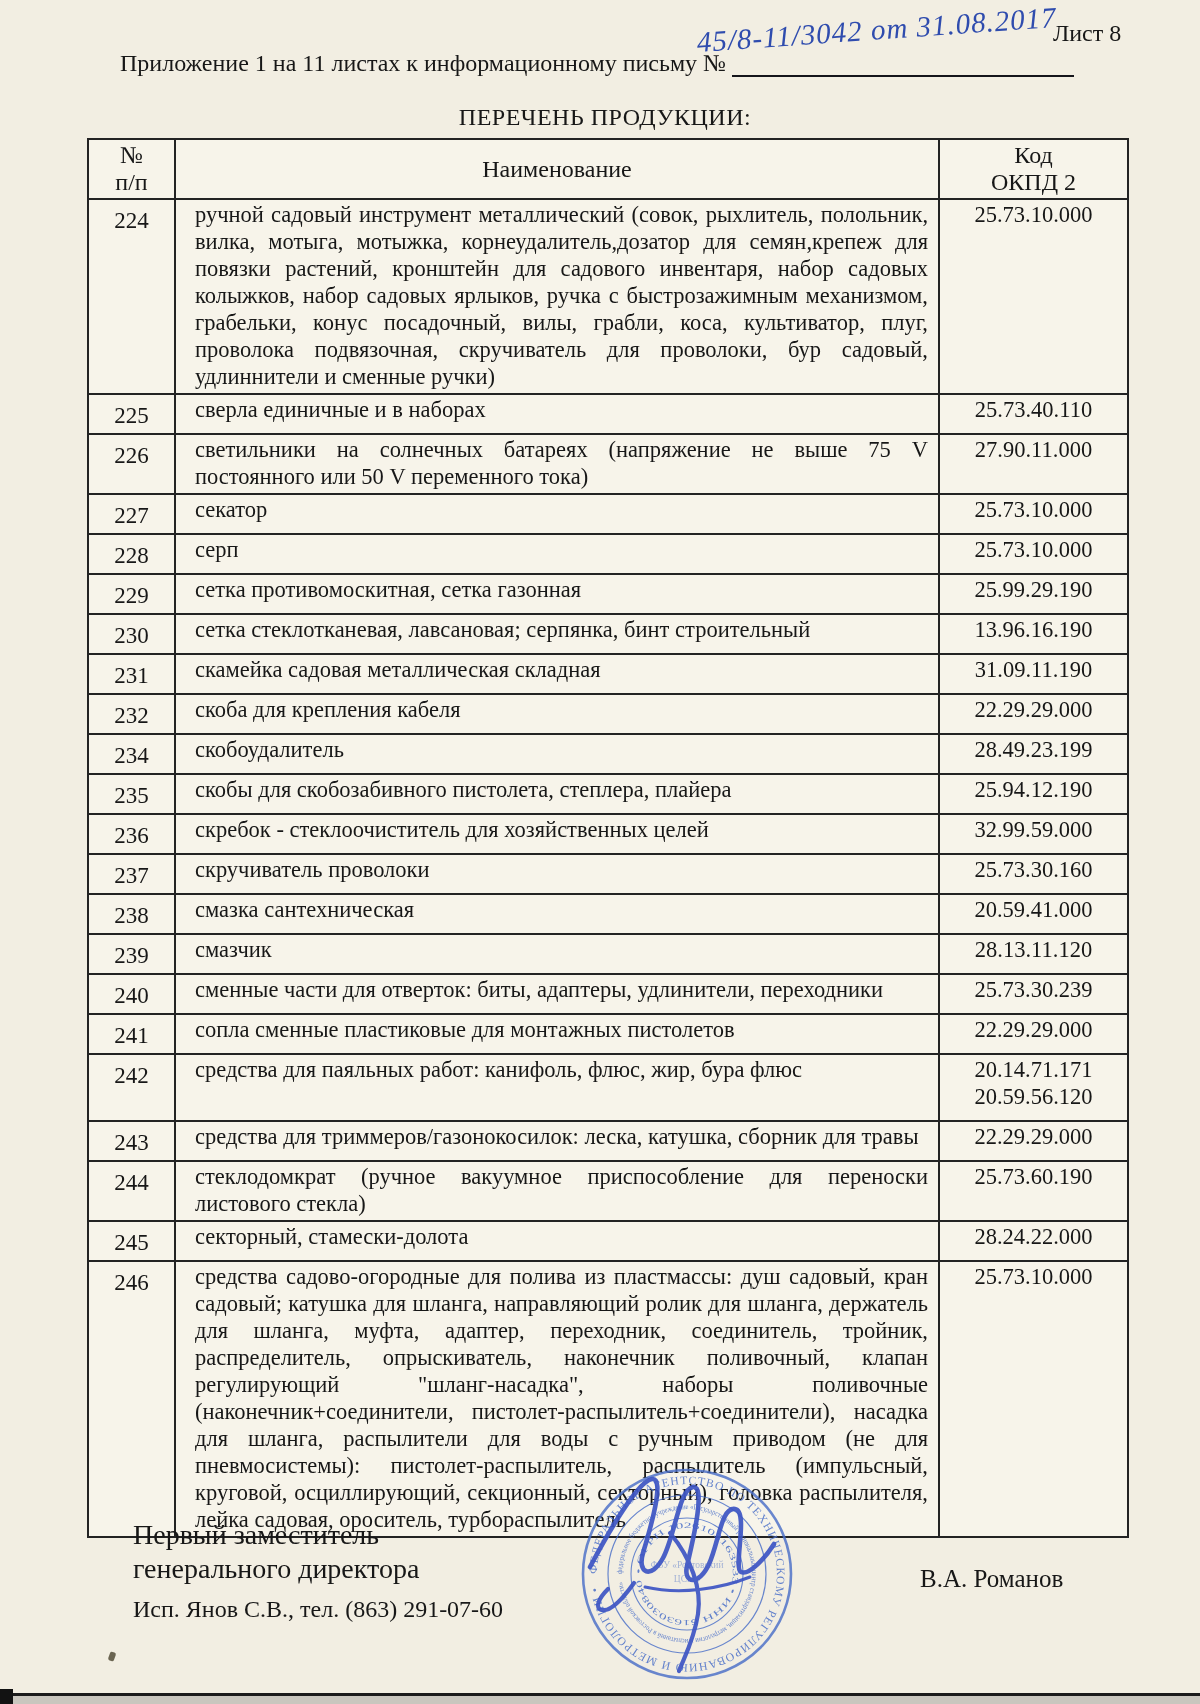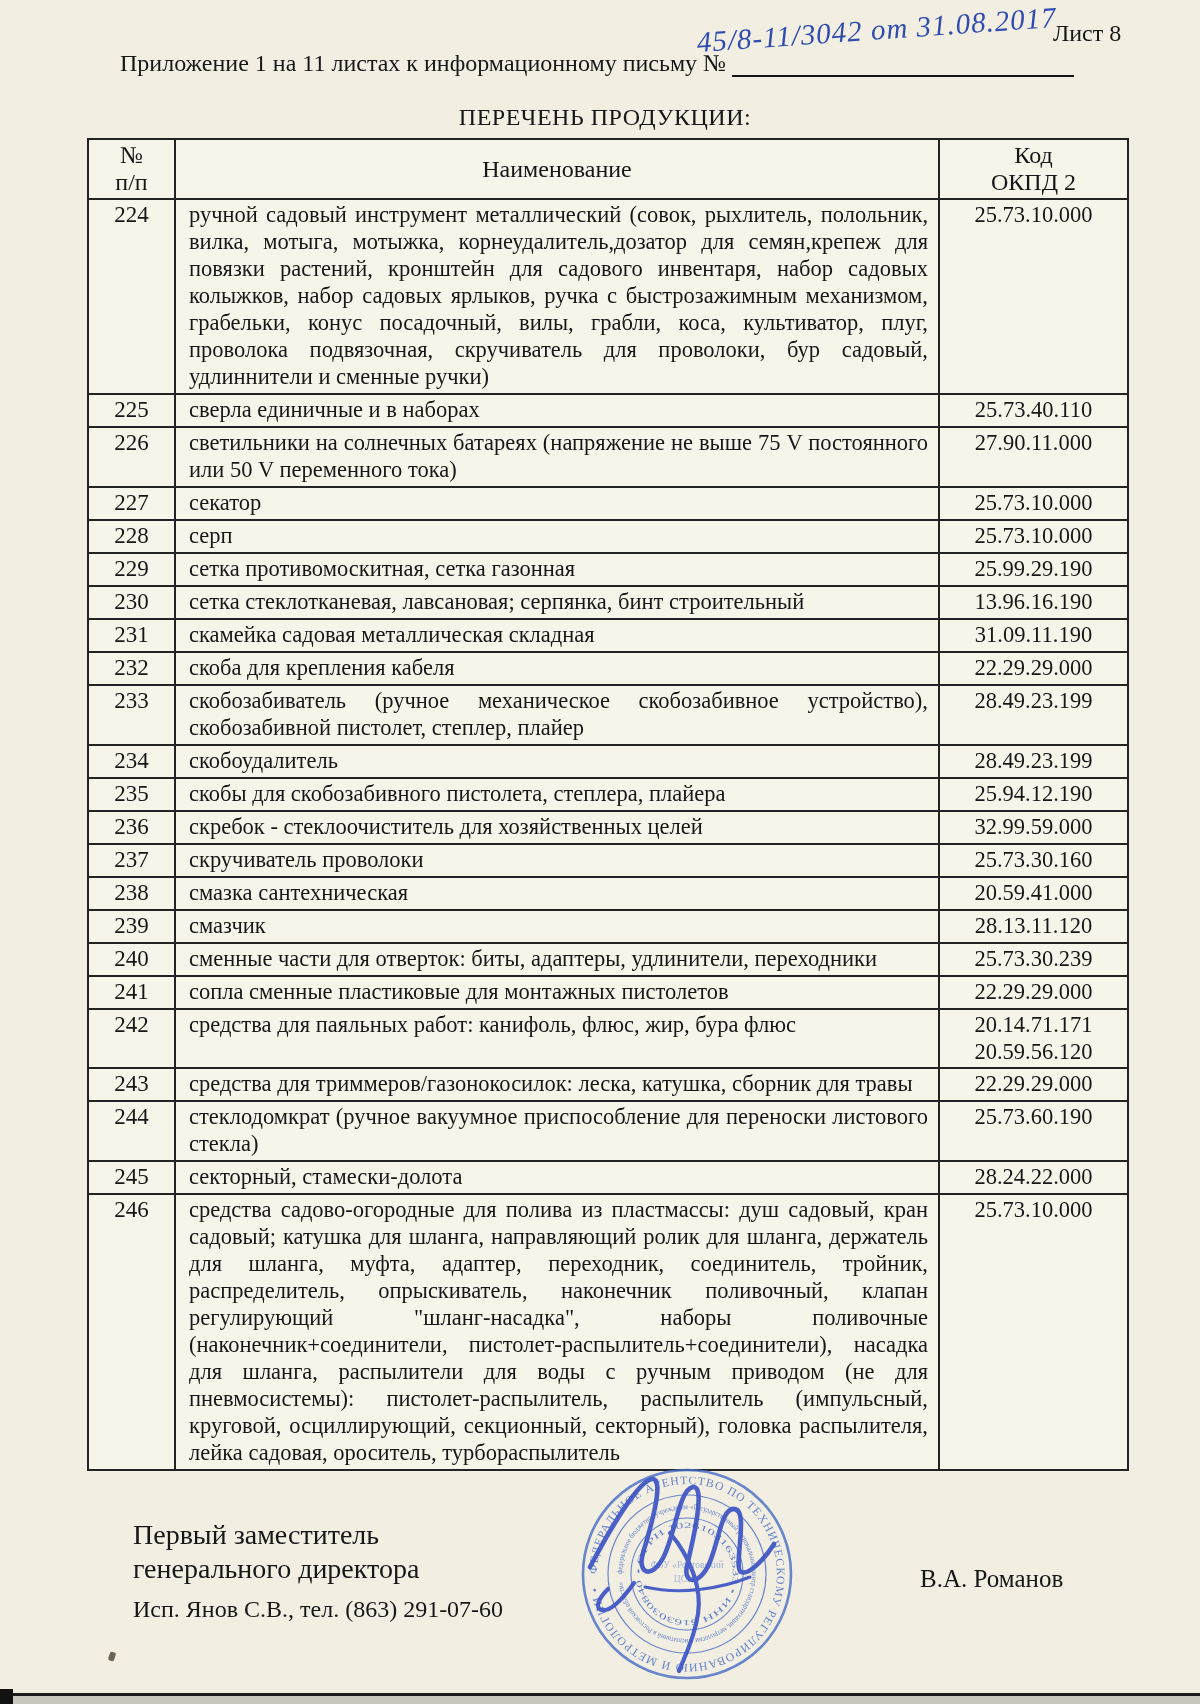--- a/index.html
+++ b/index.html
@@ -21,23 +21,23 @@
   }
   .doc-title{left:87px;top:104px;width:1036px;text-align:center;font-size:24px;letter-spacing:0.5px;}
 
   table.products{
     position:absolute;left:87px;top:138px;width:1036px;
     border-collapse:collapse;table-layout:fixed;
     background:#f7f4ea;
   }
   table.products td, table.products th{border:2px solid #232323;}
   th{font-weight:normal;font-size:24px;line-height:27px;padding:2px 0;text-align:center;vertical-align:middle;}
-  td.c-num{width:85px;text-align:center;vertical-align:top;font-size:23px;line-height:27px;padding:1px 0 2px 0;}
-  td.c-name{width:762px;text-align:justify;vertical-align:top;font-size:22.5px;line-height:27px;padding:1px 10px 3px 13px;}
-  td.c-code{width:187px;text-align:center;vertical-align:top;font-size:22.5px;line-height:27px;padding:1px 0 2px 0;}
+  td.c-num{width:85px;text-align:center;vertical-align:top;font-size:23px;line-height:27px;padding:7px 0 2px 0;}
+  td.c-name{width:762px;text-align:justify;vertical-align:top;font-size:22.5px;line-height:27px;padding:1px 10px 3px 19px;}
+  td.c-code{width:187px;text-align:center;vertical-align:top;font-size:22.5px;line-height:27px;padding:1px 0 10px 0;}
 
   .sign-title{left:133px;top:1518px;font-size:28px;line-height:34px;}
   .signer-name{left:920px;top:1565px;font-size:25px;}
   .executor{left:133px;top:1596px;font-size:24px;}
 
   .stamp-svg{left:550px;top:1437px;width:274px;height:274px;}
 
   .scan-bottom-line{left:0;top:1693px;width:1200px;height:3px;background:#1b1b1b;}
   .scan-bottom-strip{left:0;top:1696px;width:1200px;height:8px;background:#c9c6be;}
   .scan-corner{left:0;top:1689px;width:13px;height:15px;background:#121212;}
@@ -133,27 +133,20 @@
   </tr>
 
   <tr>
     <td class="c-num">232</td>
     <td class="c-name">скоба для крепления кабеля</td>
     <td class="c-code">
           <div>22.29.29.000</div>
         </td>
   </tr>
 
-  <tr>
-    <td class="c-num">233</td>
-    <td class="c-name">скобозабиватель (ручное механическое скобозабивное устройство), скобозабивной пистолет, степлер, плайер</td>
-    <td class="c-code">
-          <div>28.49.23.199</div>
-        </td>
-  </tr>
 
   <tr>
     <td class="c-num">234</td>
     <td class="c-name">скобоудалитель</td>
     <td class="c-code">
           <div>28.49.23.199</div>
         </td>
   </tr>
 
   <tr>

